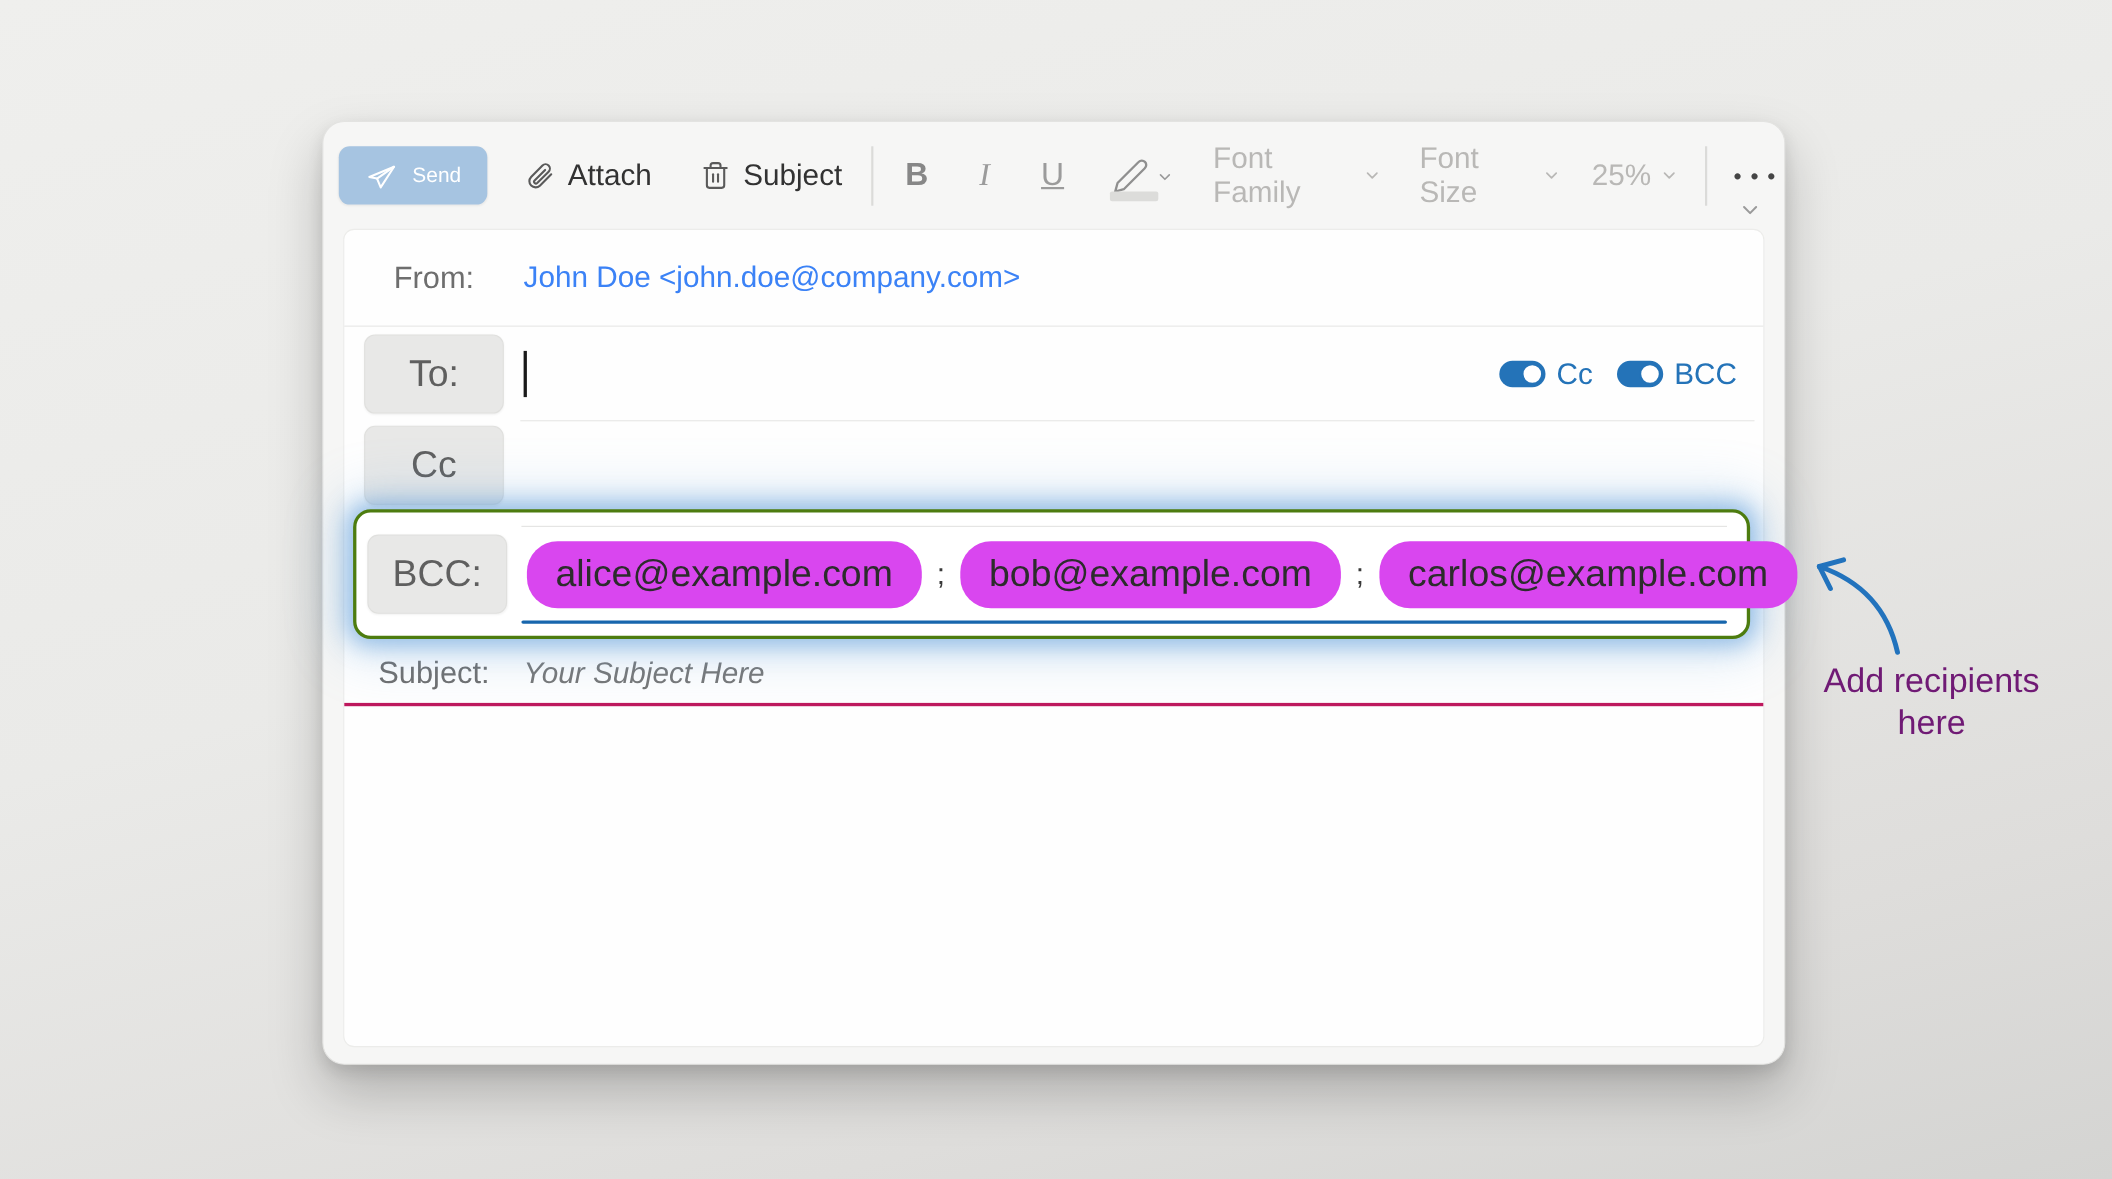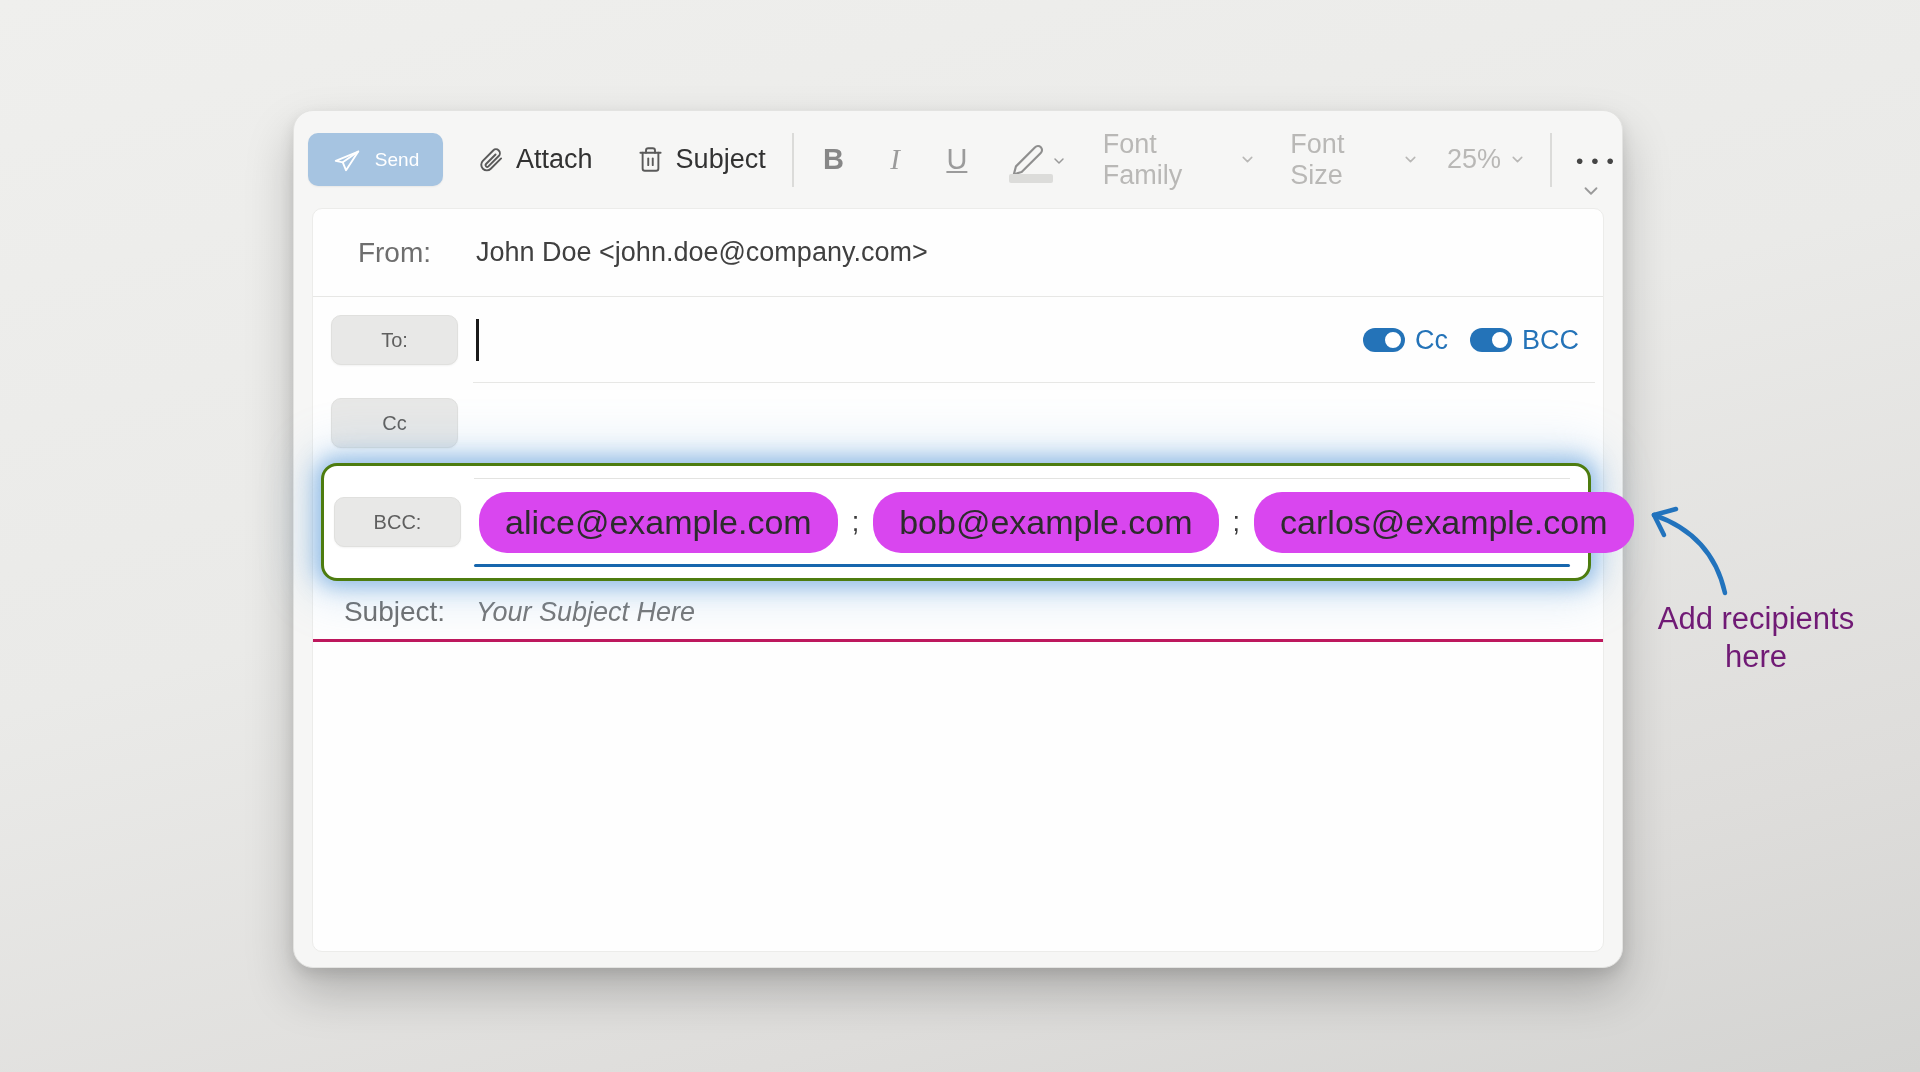--- a/index.html
+++ b/index.html
@@ -45,26 +45,26 @@
 
   
   .panel {
     position:absolute; left:18px; right:18px; top:97px; bottom:15px;
     background:#fefefe; border:1px solid #ececea; border-radius:10px;
     display:flex; flex-direction:column;
   }
   .row { display:flex; align-items:center; padding-left:18px; position:relative; }
   .label-col { width:127px; flex:0 0 127px; text-align:center; font-size:28px; color:#6e6e6e; }
   .label-btn {
-    width:127px; flex:0 0 127px; height:50px; border-radius:10px; background:#e8e8e7;
+    width:127px; flex:0 0 127px; height:72px; border-radius:10px; background:#e8e8e7;
     border:1px solid #e0e0de; display:flex; align-items:center; justify-content:center;
-    font-size:20px; color:#5f5f5f; cursor:pointer; box-shadow:0 1px 2px rgba(0,0,0,.05);
+    font-size:34px; color:#5f5f5f; cursor:pointer; box-shadow:0 1px 2px rgba(0,0,0,.05);
   }
   .row-from { height:88px; border-bottom:1px solid #e7e7e5; }
-  .from-value { margin-left:18px; font-size:27px; color:#404040; }
+  .from-value { margin-left:18px; font-size:27px; color:#3b82f6; }
 
   .row-to { height:86px; }
   .to-underline { position:absolute; left:160px; right:8px; bottom:0; height:1px; background:#e7e7e5; }
   .caret { width:3px; height:42px; background:#1a1a1a; margin-left:18px; animation:blink 1.1s steps(1) infinite; }
   @keyframes blink { 50% { opacity:0; } }
   .to-input { flex:1; height:100%; cursor:text; display:flex; align-items:center; }
   .toggles { display:flex; align-items:center; gap:22px; margin-right:24px; }
   .toggle-group { display:flex; align-items:center; gap:10px; cursor:pointer; }
   .toggle { width:42px; height:24px; border-radius:13px; background:#2473b8; position:relative; }
   .toggle .knob { position:absolute; right:2px; top:2px; width:20px; height:20px; border-radius:50%; background:#fff; border:2px solid #2473b8; }

